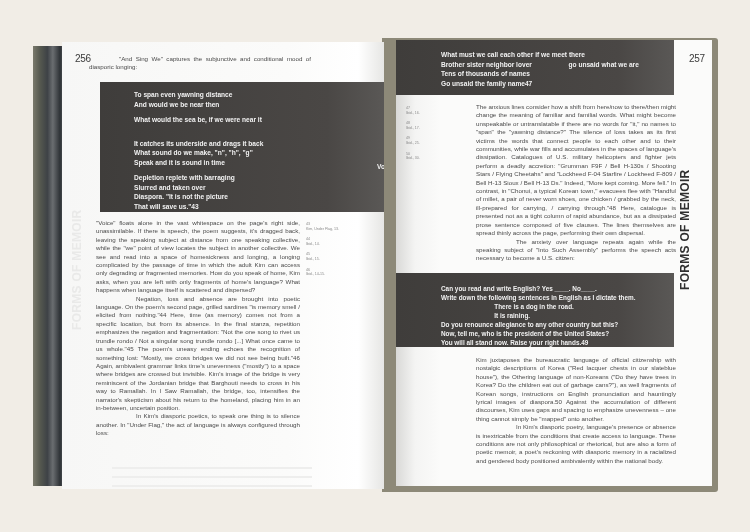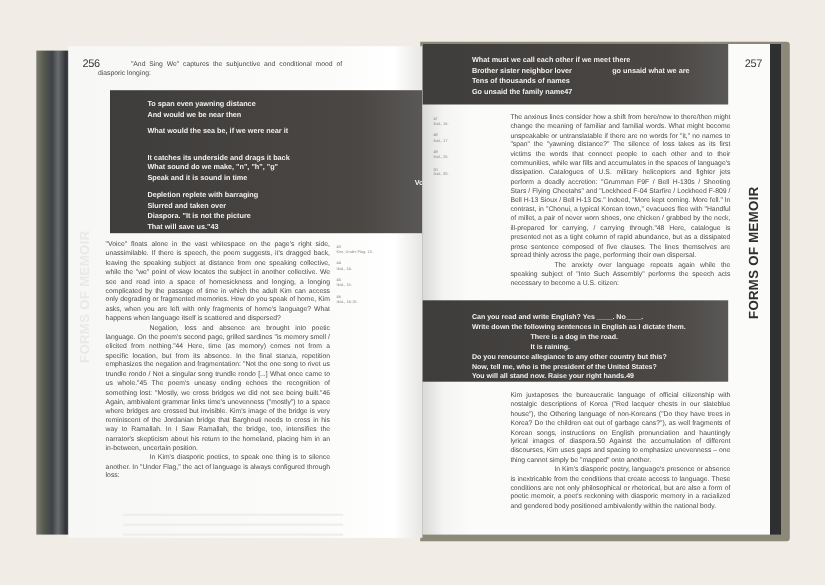--- a/index.html
+++ b/index.html
@@ -21,21 +21,21 @@
   }
   .edge-right-inner {
     position:absolute; left:700px; top:40px; width:10px; height:446px;
     background:#2d2f31;
   }
   .page {
     position:absolute; background:#fbfbfa; overflow:hidden;
   }
   .page-left { left:62px; top:42px; width:322px; height:447px;
     background:linear-gradient(90deg,#f7f7f6 0%,#fbfbfa 70%,#ffffff 92%,#e6e6e4 100%); }
-  .page-right { left:384px; top:40px; width:316px; height:446px;
+  .page-right { left:396px; top:40px; width:316px; height:446px;
     background:linear-gradient(90deg,#d9d9d7 0%,#f4f4f3 6%,#fbfbfa 14%,#fbfbfa 100%); }
 
   .page-num { position:absolute; font-size:10px; color:#3a3a3a; letter-spacing:-0.3px; }
   .pn-left { left:13px; top:11px; }
   .pn-right { left:293px; top:13px; }
 
   .body-text { position:absolute; font-size:6.2px; line-height:8.4px; color:#4a4a4a; text-align:justify; }
   .body-text p { margin:0; }
   .indent { text-indent:40px; }
 

